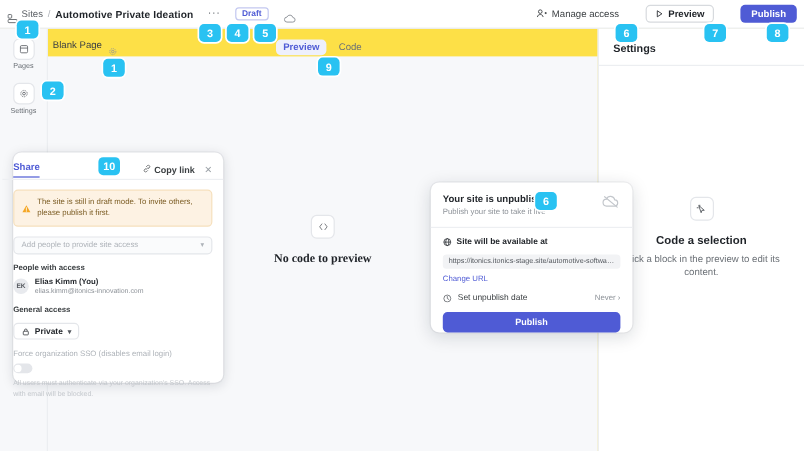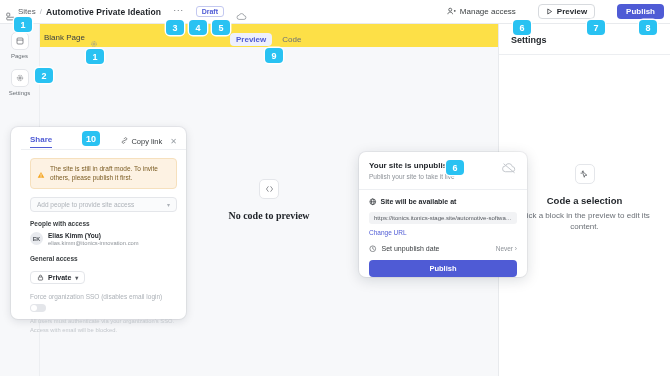--- a/index.html
+++ b/index.html
@@ -118,29 +118,29 @@
     margin-bottom: 11px;
   }
   .rp-h { font-size: 9.5px; font-weight: bold; color: #1f2328; margin-bottom: 5px; }
   .rp-p { font-size: 8px; color: #6b7076; text-align: center; line-height: 1.35; }
 
   
   .share {
     position: absolute; left: 11px; top: 127px; width: 175px; height: 192px;
     background: #ffffff; border-radius: 7px;
     box-shadow: 0 2px 10px rgba(16,24,40,.13), 0 0 0 1px rgba(16,24,40,.05);
-    padding: 7px 9px 0 19px;
+    padding: 7px 9px 0 0;
   }
   .share-head { display: flex; align-items: center; height: 15px; }
   .share-tab {
     font-size: 8px; color: #4f5bd5; font-weight: 600;
     border-bottom: 1.5px solid #4f5bd5; padding-bottom: 3px;
   }
   .share-head-right { margin-left: auto; display: flex; align-items: center; gap: 8px; }
-  .copy-link { display: flex; align-items: flex-start; gap: 3px; font-size: 7.5px; color: #3c4043; font-weight: 400; }
+  .copy-link { display: flex; align-items: flex-start; gap: 3px; font-size: 7.5px; color: #3c4043; font-weight: 700; }
   .x-close { font-size: 8px; color: #9aa0a6; line-height: 1; }
   .share-divider { height: 1px; background: #edeff2; margin: 0 -9px 8px -9px; }
   .warn {
     display: flex; gap: 5px; background: #fdf2e3; border: 1px solid #f6e0bd;
     border-radius: 4px; padding: 5px 6px; margin-bottom: 8px;
   }
   .warn-ico { flex: none; width: 8px; height: 8px; margin-top: 1px; }
   .warn-txt { font-size: 6.5px; color: #7a5b22; line-height: 1.45; }
   .add-people {
     height: 15px; border: 1px solid #e4e6ea; border-radius: 4px; background: #fafbfc;

